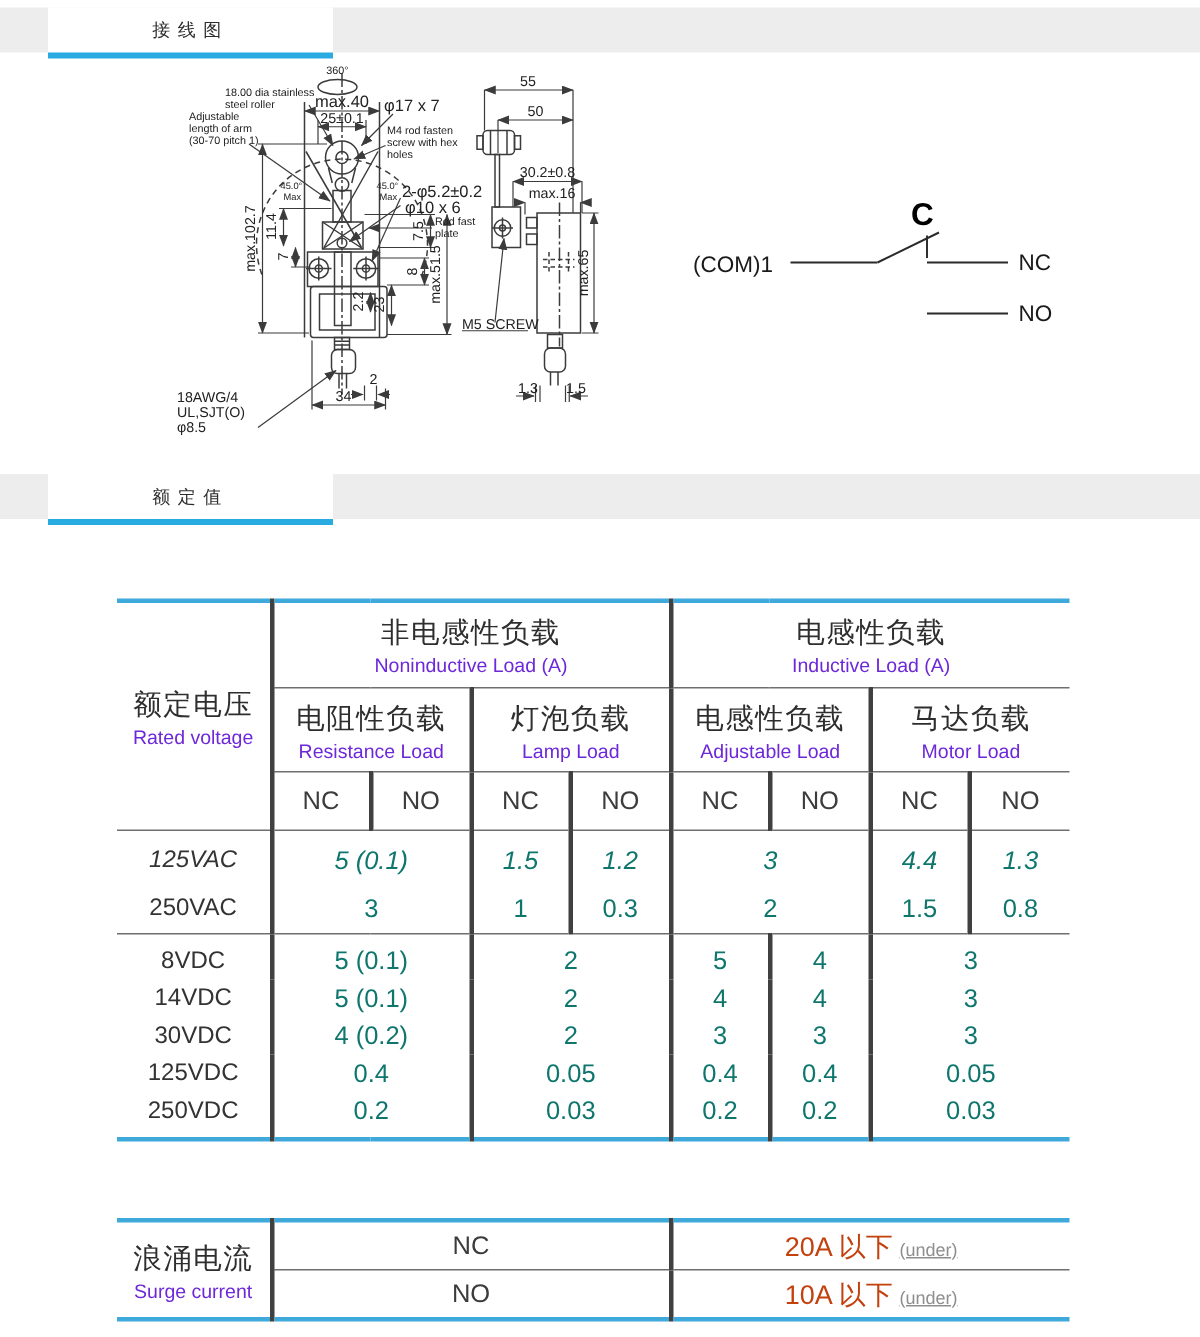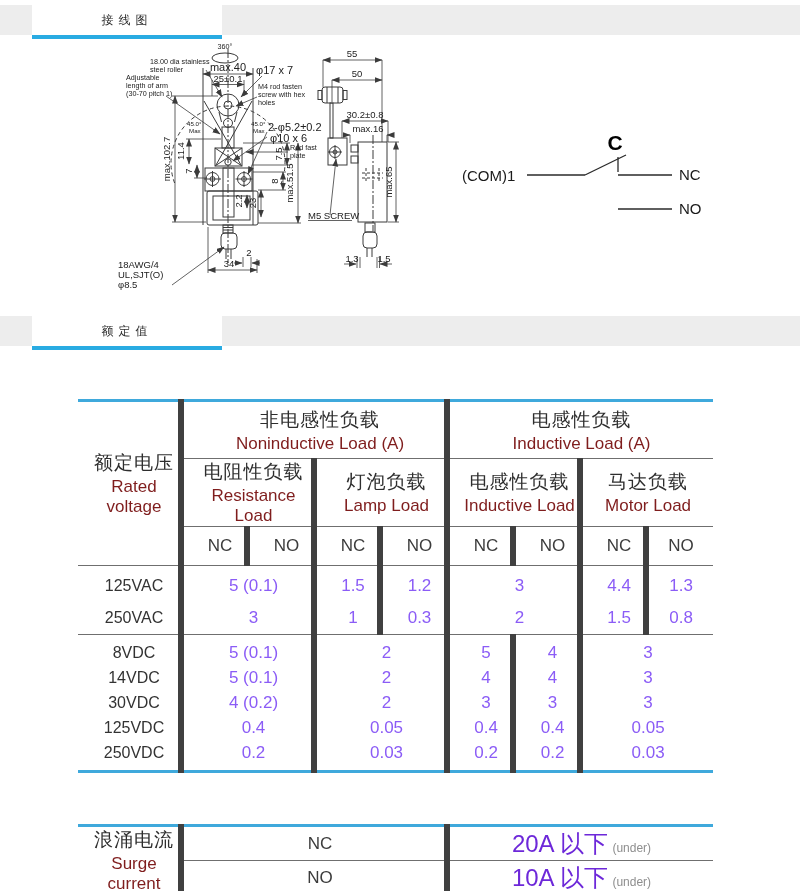--- a/index.html
+++ b/index.html
@@ -15,33 +15,33 @@
   .dim{font-size:9.5px;}
   .dimb{font-size:11px;}
   .note{font-size:7.2px;}
   .tiny{font-size:6.2px;}
   .cfont{font-size:15px;fill:#1a1a1a;}
   .cbig{font-size:21px;font-weight:bold;fill:#000;}
   table{border-collapse:collapse;table-layout:fixed;}
   .rating-table{margin:53px 0 0 78px;width:635px;border-top:3px solid #3fa9dc;border-bottom:3px solid #3fa9dc;}
   .surge-table{margin:51px 0 40px 78px;width:635px;border-top:3px solid #3fa9dc;border-bottom:3px solid #3fa9dc;}
   th,td{text-align:center;vertical-align:middle;font-weight:normal;padding:0;}
-  .br{border-right:6px solid #404040;padding-left:12px;}
+  .br{border-right:3px solid #404040;}
   .bb{border-bottom:1px solid #6f6f6f;}
   .zh{font-size:19px;color:#2e2e2e;letter-spacing:1px;}
-  .en{font-size:17px;color:#7f1d1d;margin-top:1px;}
+  .en{font-size:13px;color:#6d28d9;margin-top:1px;}
   .ncno{font-size:17px;color:#3c3c3c;}
-  .val{font-size:17px;color:#8b5cf6;}
+  .val{font-size:17px;color:#0f766e;}
   .volt{font-size:16px;color:#333;}
   .hr1{height:58px;} .hr2{height:56px;} .hr3{height:39px;}
   .ac td{height:32px;} .dc td{height:25px;}
-  .ac.first td{padding-top:4px;} .dc.first td{padding-top:5px;} .dc.last td{padding-bottom:5px;}
+  .ac.first td{padding-top:4px;font-style:italic;} .dc.first td{padding-top:5px;} .dc.last td{padding-bottom:5px;}
   .srow{height:33px;}
-  .sval{font-size:24px;color:#6d28d9;}
-  .snote{font-size:12px;color:#8e8e8e;}
+  .sval{font-size:18px;color:#c2410c;}
+  .snote{font-size:12px;color:#8e8e8e;text-decoration:underline;}
 </style>
 </head>
 <body>
 
 <div class="bar">
   <div class="title-box">接线图</div>
 </div>
 
 <svg class="drawing" width="800" height="262" viewBox="0 0 800 262">
   <defs>
@@ -277,21 +277,21 @@
     <th colspan="2" class="br bb">
       <div class="zh">电阻性负载</div>
       <div class="en">Resistance Load</div>
     </th>
     <th colspan="2" class="br bb">
       <div class="zh">灯泡负载</div>
       <div class="en">Lamp Load</div>
     </th>
     <th colspan="2" class="br bb">
       <div class="zh">电感性负载</div>
-      <div class="en">Inductive Load</div>
+      <div class="en">Adjustable Load</div>
     </th>
     <th colspan="2" class="bb">
       <div class="zh">马达负载</div>
       <div class="en">Motor Load</div>
     </th>
   </tr>
   <tr class="hr3">
     <th class="br bb ncno">NC</th>
     <th class="br bb ncno">NO</th>
     <th class="br bb ncno">NC</th>

